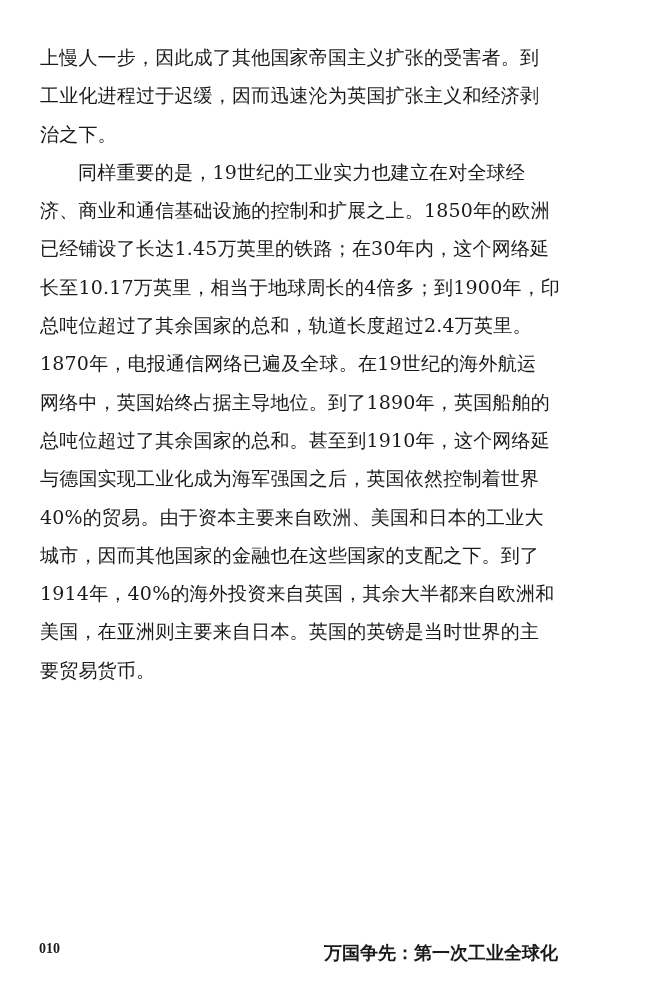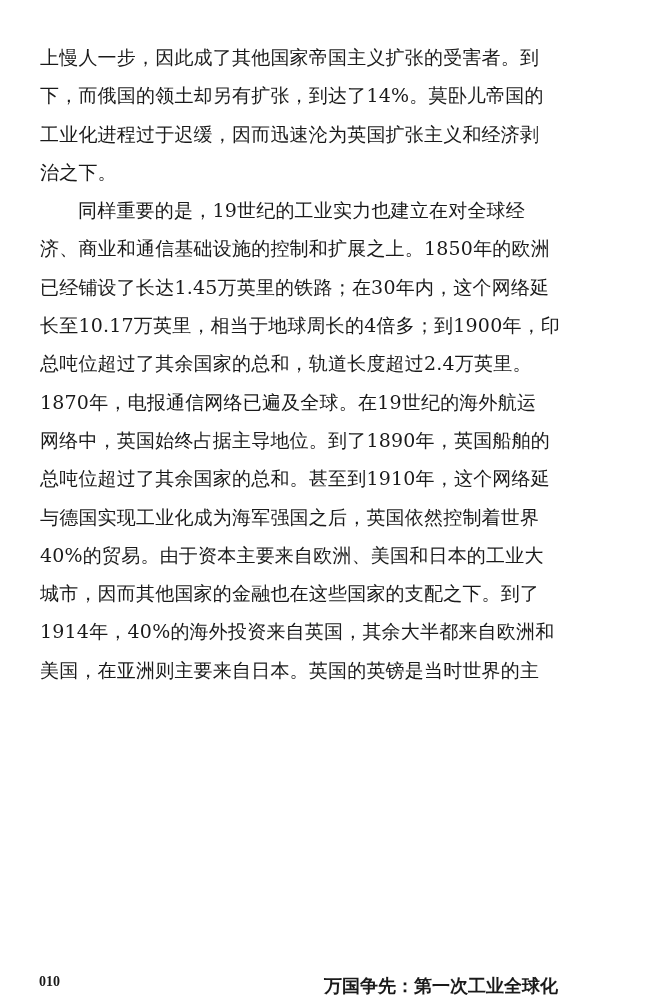--- a/index.html
+++ b/index.html
@@ -37,21 +37,20 @@
       padding-left: 38px;
     }
     .footer {
       position: absolute;
       top: 925px;
       left: 0;
       width: 650px;
       height: 24px;
       font-size: 14px;
       font-weight: bold;
-      margin-top: 33px;
     }
     .page-number {
       position: absolute;
       left: 39px;
       top: 0;
       font-family: "Liberation Serif", serif;
       font-size: 14px;
       font-weight: bold;
     }
     .running-title {
@@ -63,39 +62,39 @@
     }
   </style>
 </head>
 <body>
 
 <div class="page">
   <div class="body-text">
 
     <div class="paragraph">
       <div class="line">上慢人一步，因此成了其他国家帝国主义扩张的受害者。到</div>
-      <div class="line">下，而俄国的领土却另有扩张，到达了14%。莫卧儿帝国的</div>
       <div class="line">工业化进程过于迟缓，因而迅速沦为英国扩张主义和经济剥</div>
       <div class="line">治之下。</div>
     </div>
 
     <div class="paragraph">
       <div class="line indent">同样重要的是，19世纪的工业实力也建立在对全球经</div>
       <div class="line">济、商业和通信基础设施的控制和扩展之上。1850年的欧洲</div>
       <div class="line">已经铺设了长达1.45万英里的铁路；在30年内，这个网络延</div>
       <div class="line">长至10.17万英里，相当于地球周长的4倍多；到1900年，印</div>
       <div class="line">总吨位超过了其余国家的总和，轨道长度超过2.4万英里。</div>
       <div class="line">1870年，电报通信网络已遍及全球。在19世纪的海外航运</div>
       <div class="line">网络中，英国始终占据主导地位。到了1890年，英国船舶的</div>
       <div class="line">总吨位超过了其余国家的总和。甚至到1910年，这个网络延</div>
       <div class="line">与德国实现工业化成为海军强国之后，英国依然控制着世界</div>
       <div class="line">40%的贸易。由于资本主要来自欧洲、美国和日本的工业大</div>
       <div class="line">城市，因而其他国家的金融也在这些国家的支配之下。到了</div>
       <div class="line">1914年，40%的海外投资来自英国，其余大半都来自欧洲和</div>
       <div class="line">美国，在亚洲则主要来自日本。英国的英镑是当时世界的主</div>
+      <div class="line">要贸易货币。</div>
     </div>
   </div>
 
   <div class="footer">
     <span class="page-number">010</span>
     <span class="running-title">万国争先：第一次工业全球化</span>
   </div>
 </div>
 
 </body></html>

